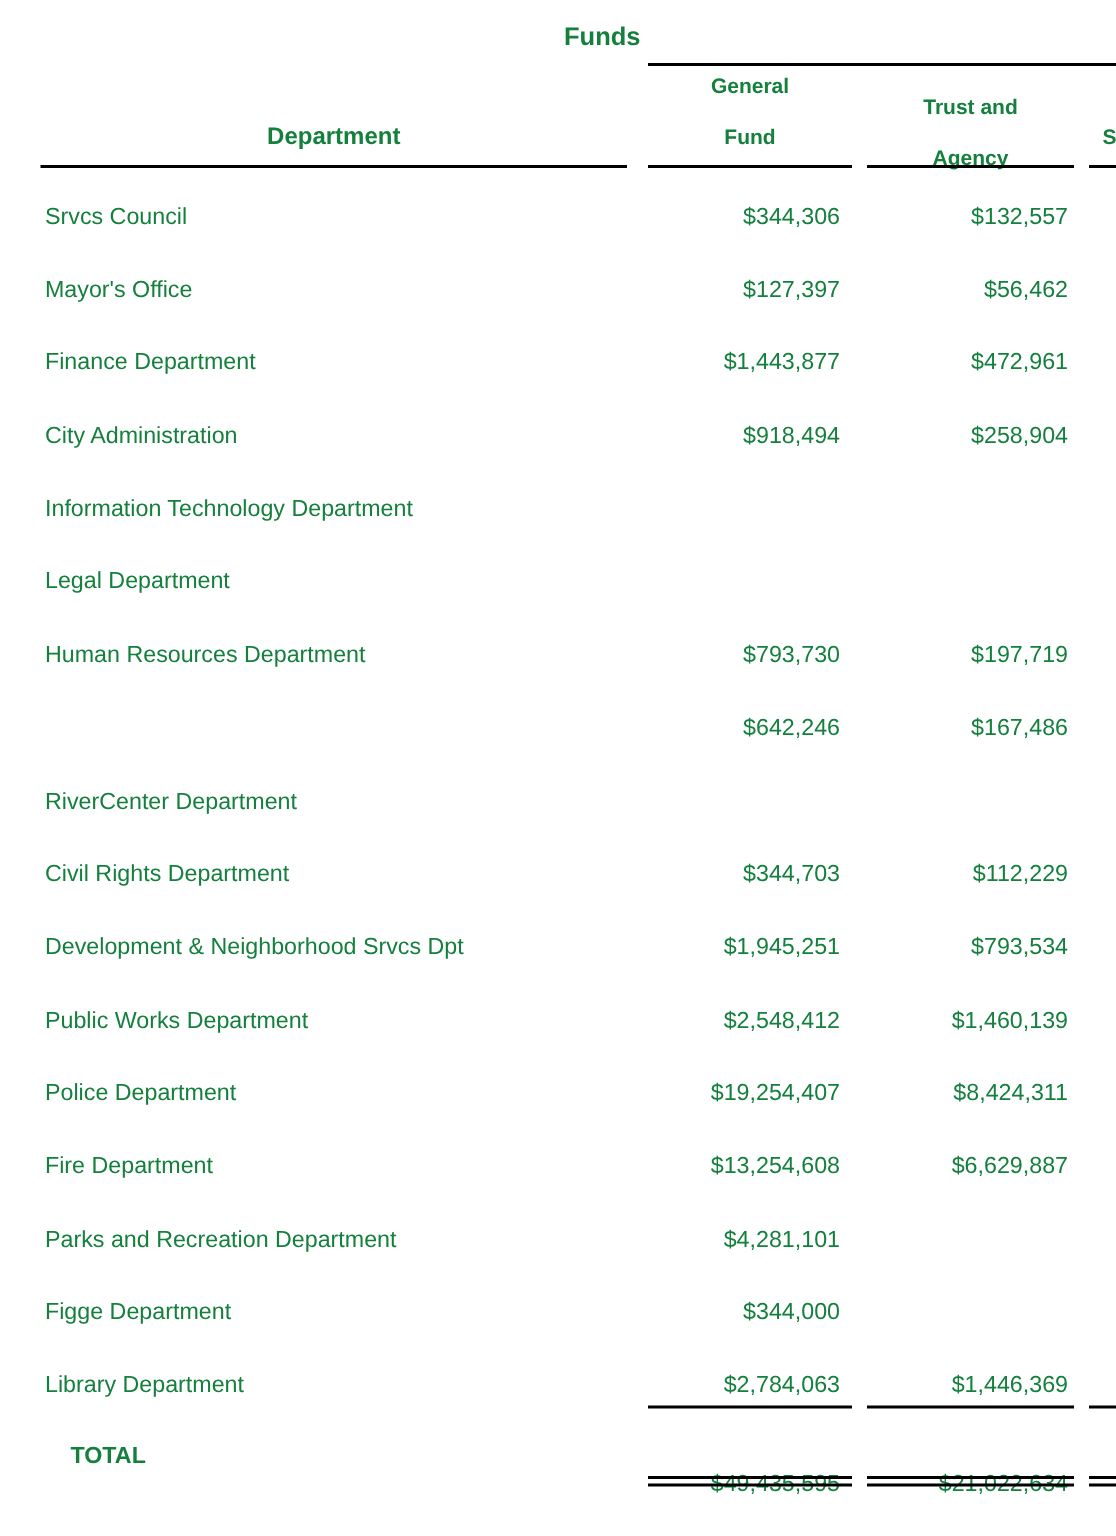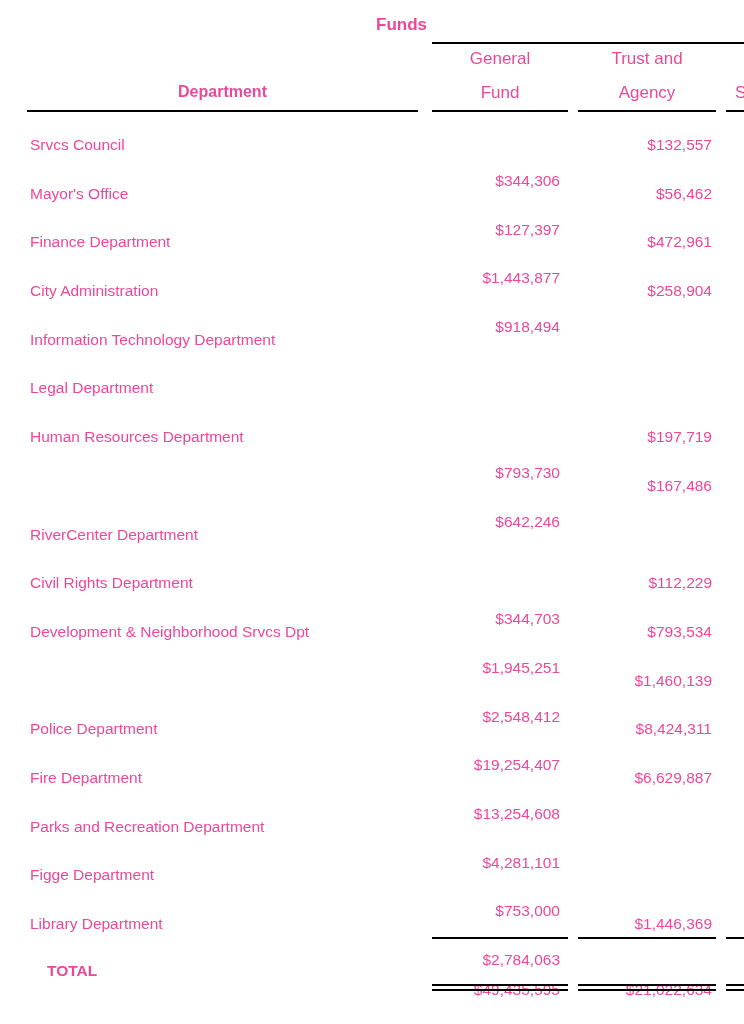--- a/index.html
+++ b/index.html
@@ -1,44 +1,44 @@
 <!DOCTYPE html>
 <html><head>
 <meta charset="utf-8">
 <style>
   html, body { margin: 0; padding: 0; }
   .page {
     position: relative;
     width: 744px;
     height: 1024px;
     background: #ffffff;
-    color: #ec4899;
+    color: #15803d;
     font-family: "Liberation Sans", sans-serif;
     overflow: hidden;
   }
   .rule {
     position: absolute;
     height: 2px;
     background: #000000;
   }
   
   .funds-label {
     position: absolute;
     left: 330px; top: 15px; width: 97px;
     text-align: right;
     font-size: 17px; font-weight: bold;
   }
   .funds-rule { left: 432px; top: 42px; width: 312px; }
   .col-head {
     position: absolute;
-    font-size: 17px; font-weight: normal;
+    font-size: 14px; font-weight: bold;
     text-align: center;
   }
   .gf-head  { left: 432px; width: 136px; }
-  .ta-head  { left: 578px; width: 138px; }
+  .ta-head  { left: 578px; width: 138px; margin-top: 14px; }
   .head-line1 { top: 49px; }
   .head-line2 { top: 83px; }
   .s-head { left: 735px; top: 83px; width: 20px; text-align: left; }
   .dept-head {
     position: absolute;
     left: 27px; top: 83px; width: 391px;
     text-align: center;
     font-size: 16px; font-weight: bold;
   }
   .hdr-rule-dept { left: 27px;  top: 110px; width: 391px; }
@@ -60,21 +60,21 @@
     font-size: 15.5px;
     white-space: pre;
   }
   .val {
     position: absolute;
     top: 12px;
     font-size: 15.5px;
     text-align: right;
     white-space: pre;
   }
-  .val.gf { left: 380px; width: 180px; margin-top: 36px; }
+  .val.gf { left: 380px; width: 180px; }
   .val.ta { left: 532px; width: 180px; }
   
   .sub-rule-gf { left: 432px; top: 937px; width: 136px; }
   .sub-rule-ta { left: 578px; top: 937px; width: 138px; }
   .sub-rule-s  { left: 726px; top: 937px; width: 18px; }
   
   .total-label {
     position: absolute;
     left: 28px; top: 962px;
     font-size: 15.5px; font-weight: bold; margin-left: 19px;
@@ -164,40 +164,41 @@
       <span class="dept">Civil Rights Department</span>
       <span class="val gf">$344,703</span>
       <span class="val ta">$112,229</span>
     </div>
     <div class="row">
       <span class="dept">Development &amp; Neighborhood Srvcs Dpt</span>
       <span class="val gf">$1,945,251</span>
       <span class="val ta">$793,534</span>
     </div>
     <div class="row">
+      <span class="dept">Public Works Department</span>
       <span class="val gf">$2,548,412</span>
       <span class="val ta">$1,460,139</span>
     </div>
     <div class="row">
       <span class="dept">Police Department</span>
       <span class="val gf">$19,254,407</span>
       <span class="val ta">$8,424,311</span>
     </div>
     <div class="row">
       <span class="dept">Fire Department</span>
       <span class="val gf">$13,254,608</span>
       <span class="val ta">$6,629,887</span>
     </div>
     <div class="row">
       <span class="dept">Parks and Recreation Department</span>
       <span class="val gf">$4,281,101</span>
     </div>
     <div class="row">
       <span class="dept">Figge Department</span>
-      <span class="val gf">$753,000</span>
+      <span class="val gf">$344,000</span>
       <span class="val ta"></span>
     </div>
     <div class="row">
       <span class="dept">Library Department</span>
       <span class="val gf">$2,784,063</span>
       <span class="val ta">$1,446,369</span>
     </div>
   </div>
 
   <div class="rule sub-rule-gf"></div>

